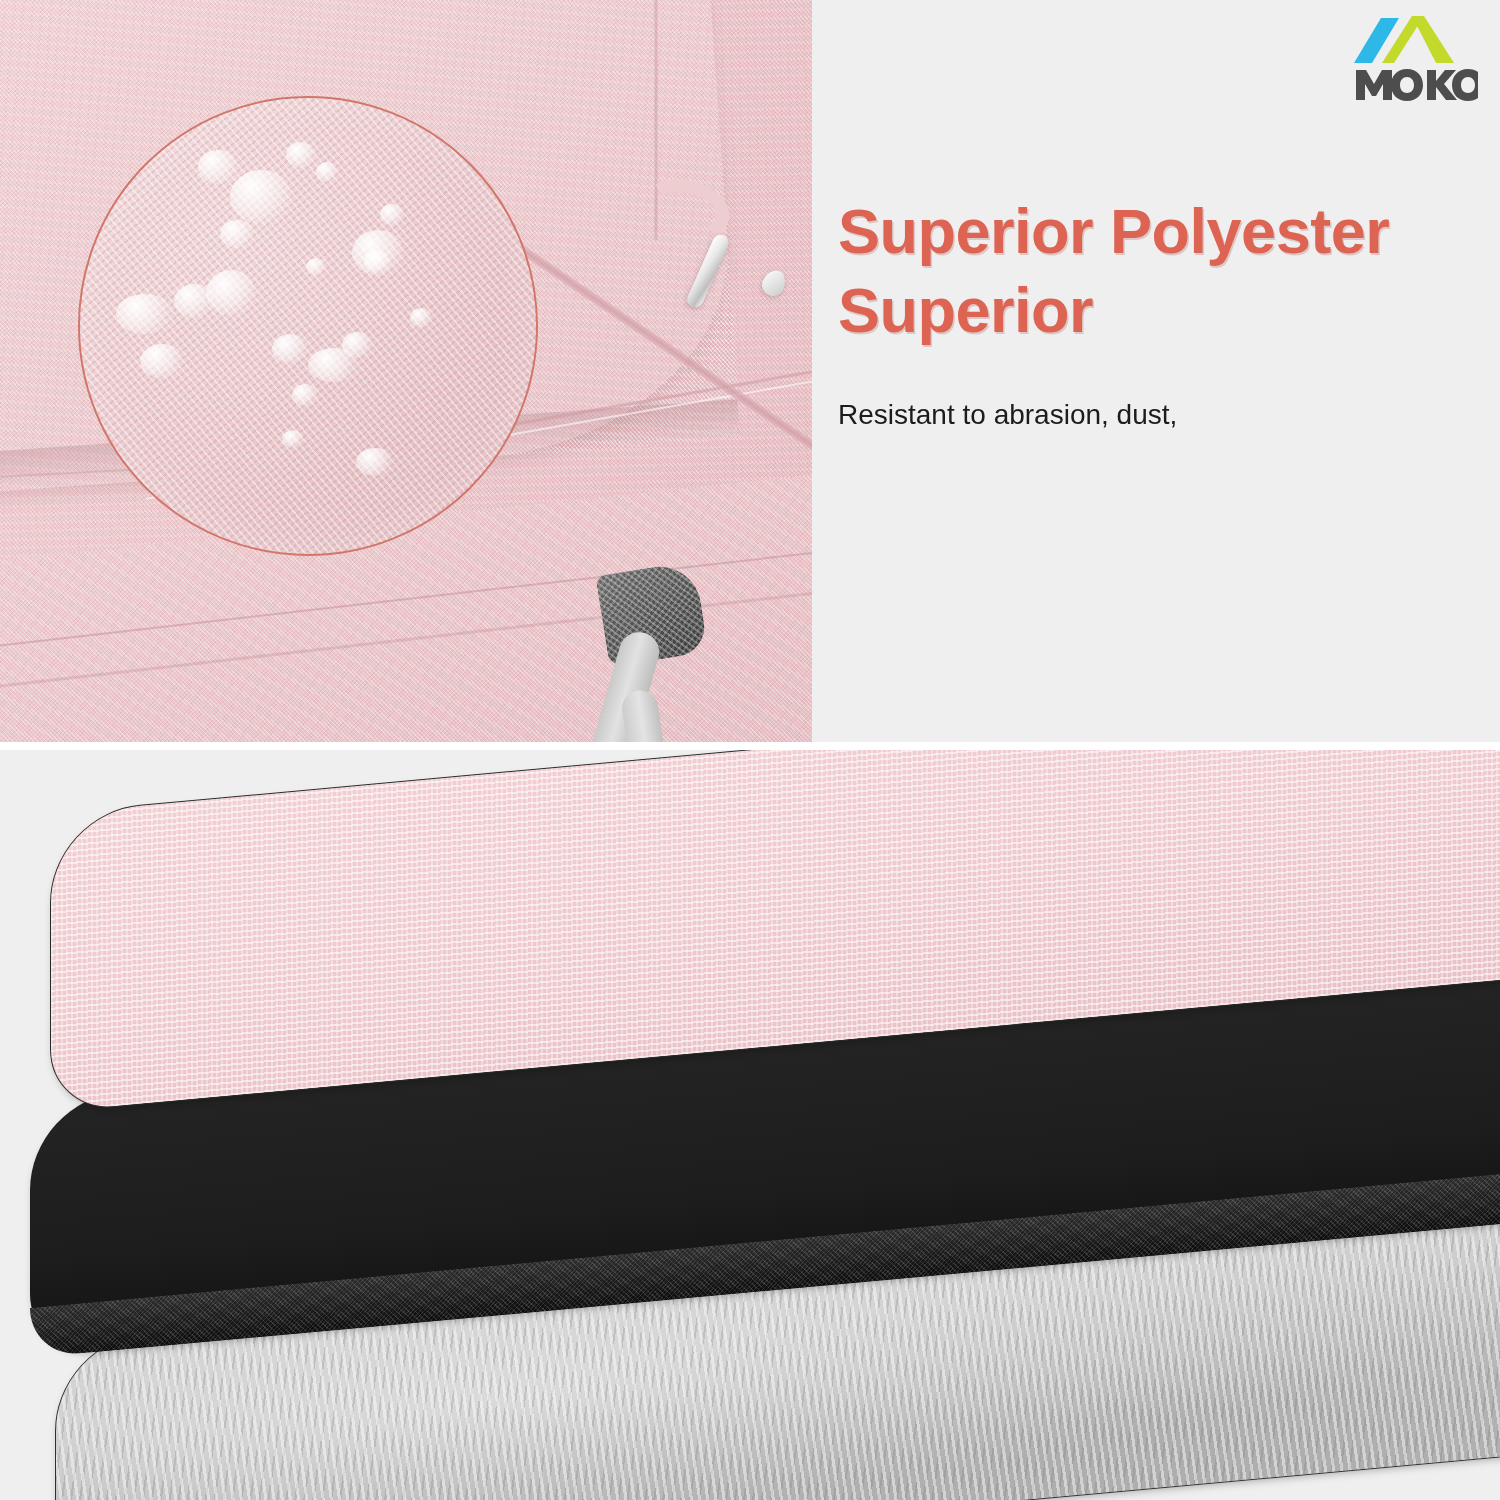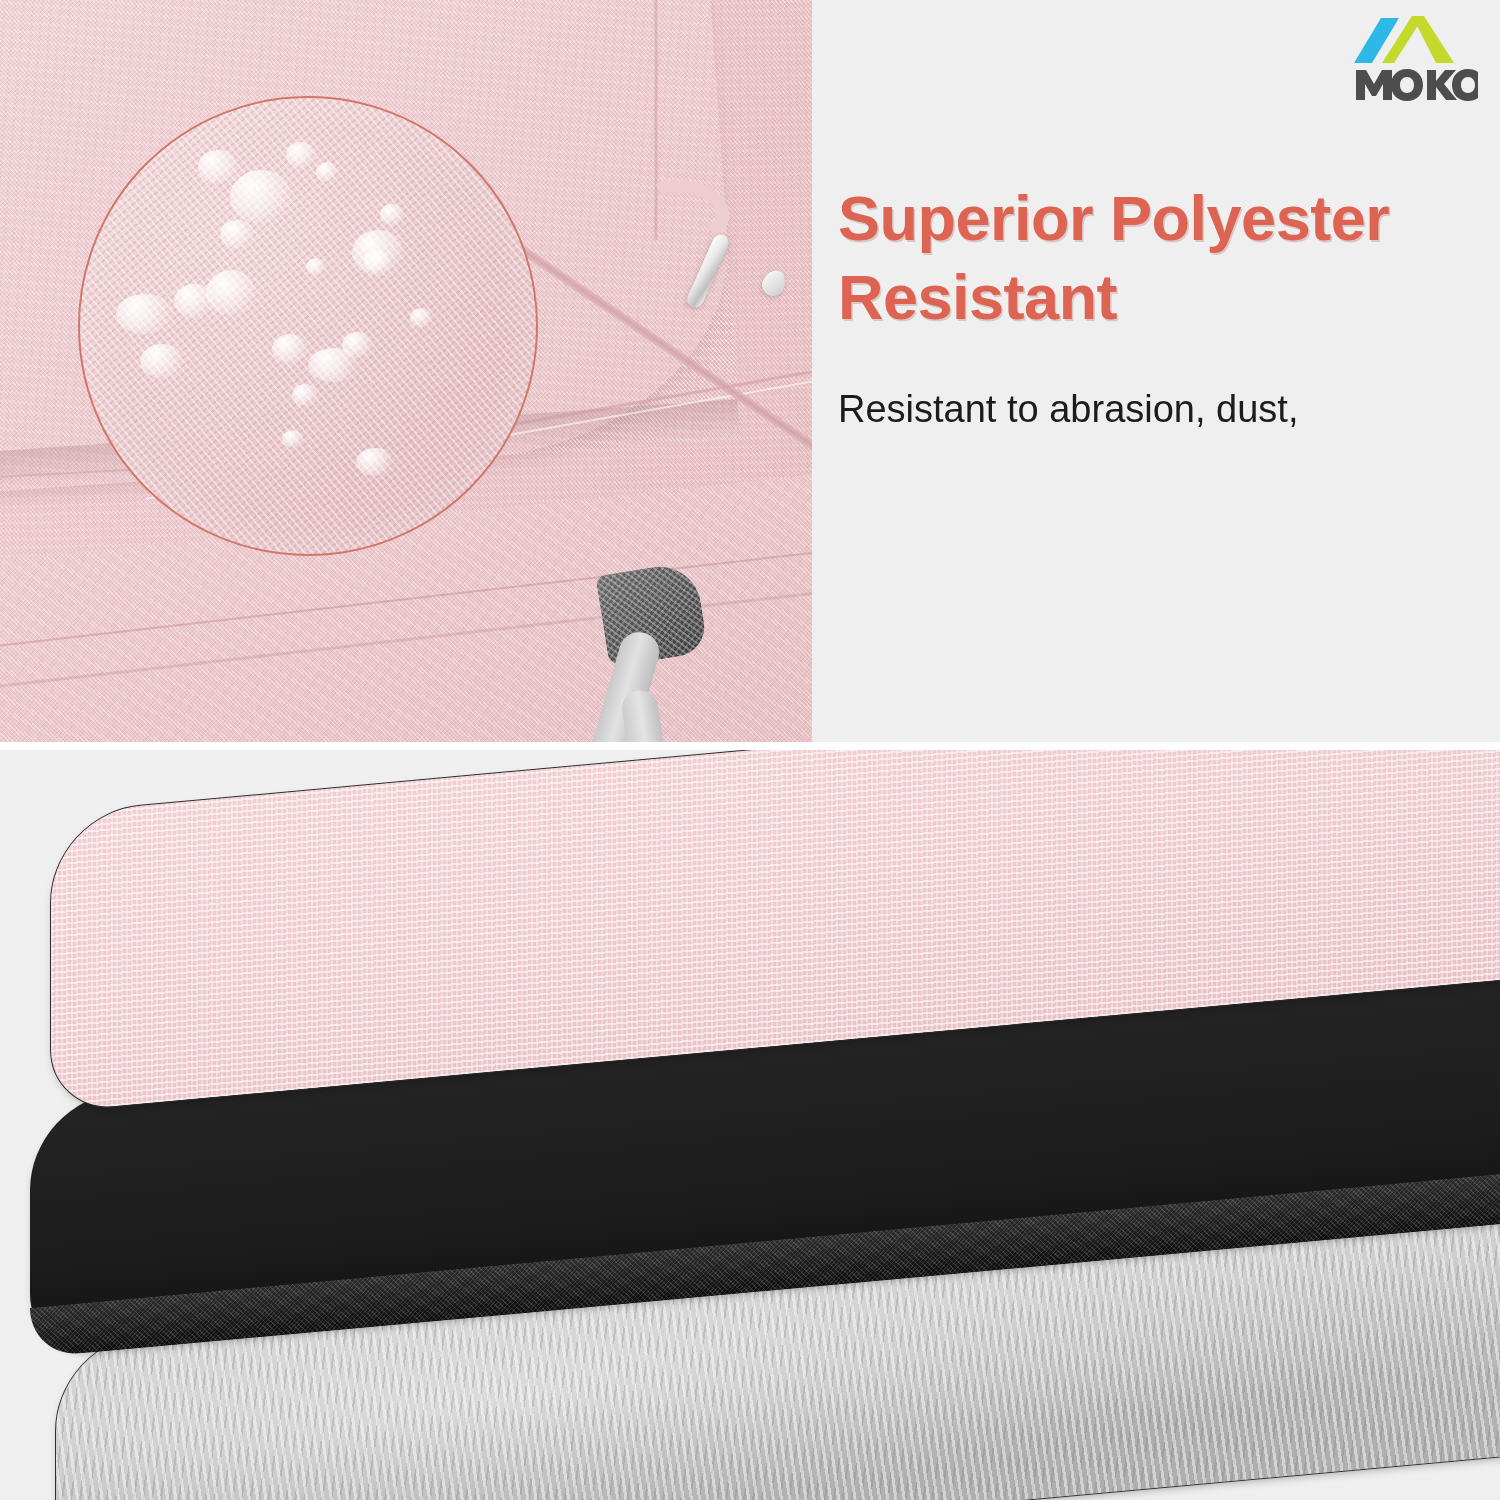--- a/index.html
+++ b/index.html
@@ -194,35 +194,35 @@
   }
   .layer-gray .tex {
     background-image:
       repeating-linear-gradient(82deg, rgba(255,255,255,.45) 0 3px, rgba(0,0,0,0) 3px 8px),
       repeating-linear-gradient(98deg, rgba(110,110,110,.22) 0 2px, rgba(0,0,0,0) 2px 9px),
       radial-gradient(ellipse at 30% 40%, rgba(255,255,255,.35), rgba(0,0,0,0) 60%),
       radial-gradient(ellipse at 70% 70%, rgba(90,90,90,.18), rgba(0,0,0,0) 55%);
   }
 
   
-  .txt-block-top { position:absolute; left:838px; top:179px; width:640px; }
+  .txt-block-top { position:absolute; left:838px; top:192px; width:640px; }
 
   .headline {
     color:#dd6453;
     font-weight:bold;
     font-size:63px;
     line-height:1.26;
     letter-spacing:-0.5px;
     font-family:"Liberation Sans", sans-serif;
     text-shadow:1.5px 1.5px 0 rgba(150,60,48,.22);
   }
 
   .subtext {
     color:#1c1c1c;
-    font-size:38px;
+    font-size:28px;
     line-height:1.45;
     font-weight:300;
     margin-top:44px;
     font-family:"Liberation Sans", sans-serif;
   }
 
   
   .logo { position:absolute; right:22px; top:6px; width:132px; height:96px; }
   .logo svg { display:block; width:132px; height:96px; }
 </style>
@@ -285,21 +285,21 @@
         <div class="drop" style="left:212px;top:286px;width:26px;height:22px;"></div>
         <div class="drop" style="left:276px;top:350px;width:38px;height:28px;"></div>
         <div class="drop" style="left:202px;top:332px;width:22px;height:18px;"></div>
         <div class="drop" style="left:330px;top:210px;width:22px;height:20px;"></div>
       </div>
     </div>
 
     <div class="txt-block-top">
       <div class="headline">
         <span>Superior Polyester</span><br>
-        <span>Resistant</span>
+        <span>Superior</span>
       </div>
       <div class="subtext">
         <span>Resistant to abrasion, dust,</span><br>
       </div>
     </div>
   </section>
 
   <div class="divider"></div>
 
   <section class="panel-bottom">

